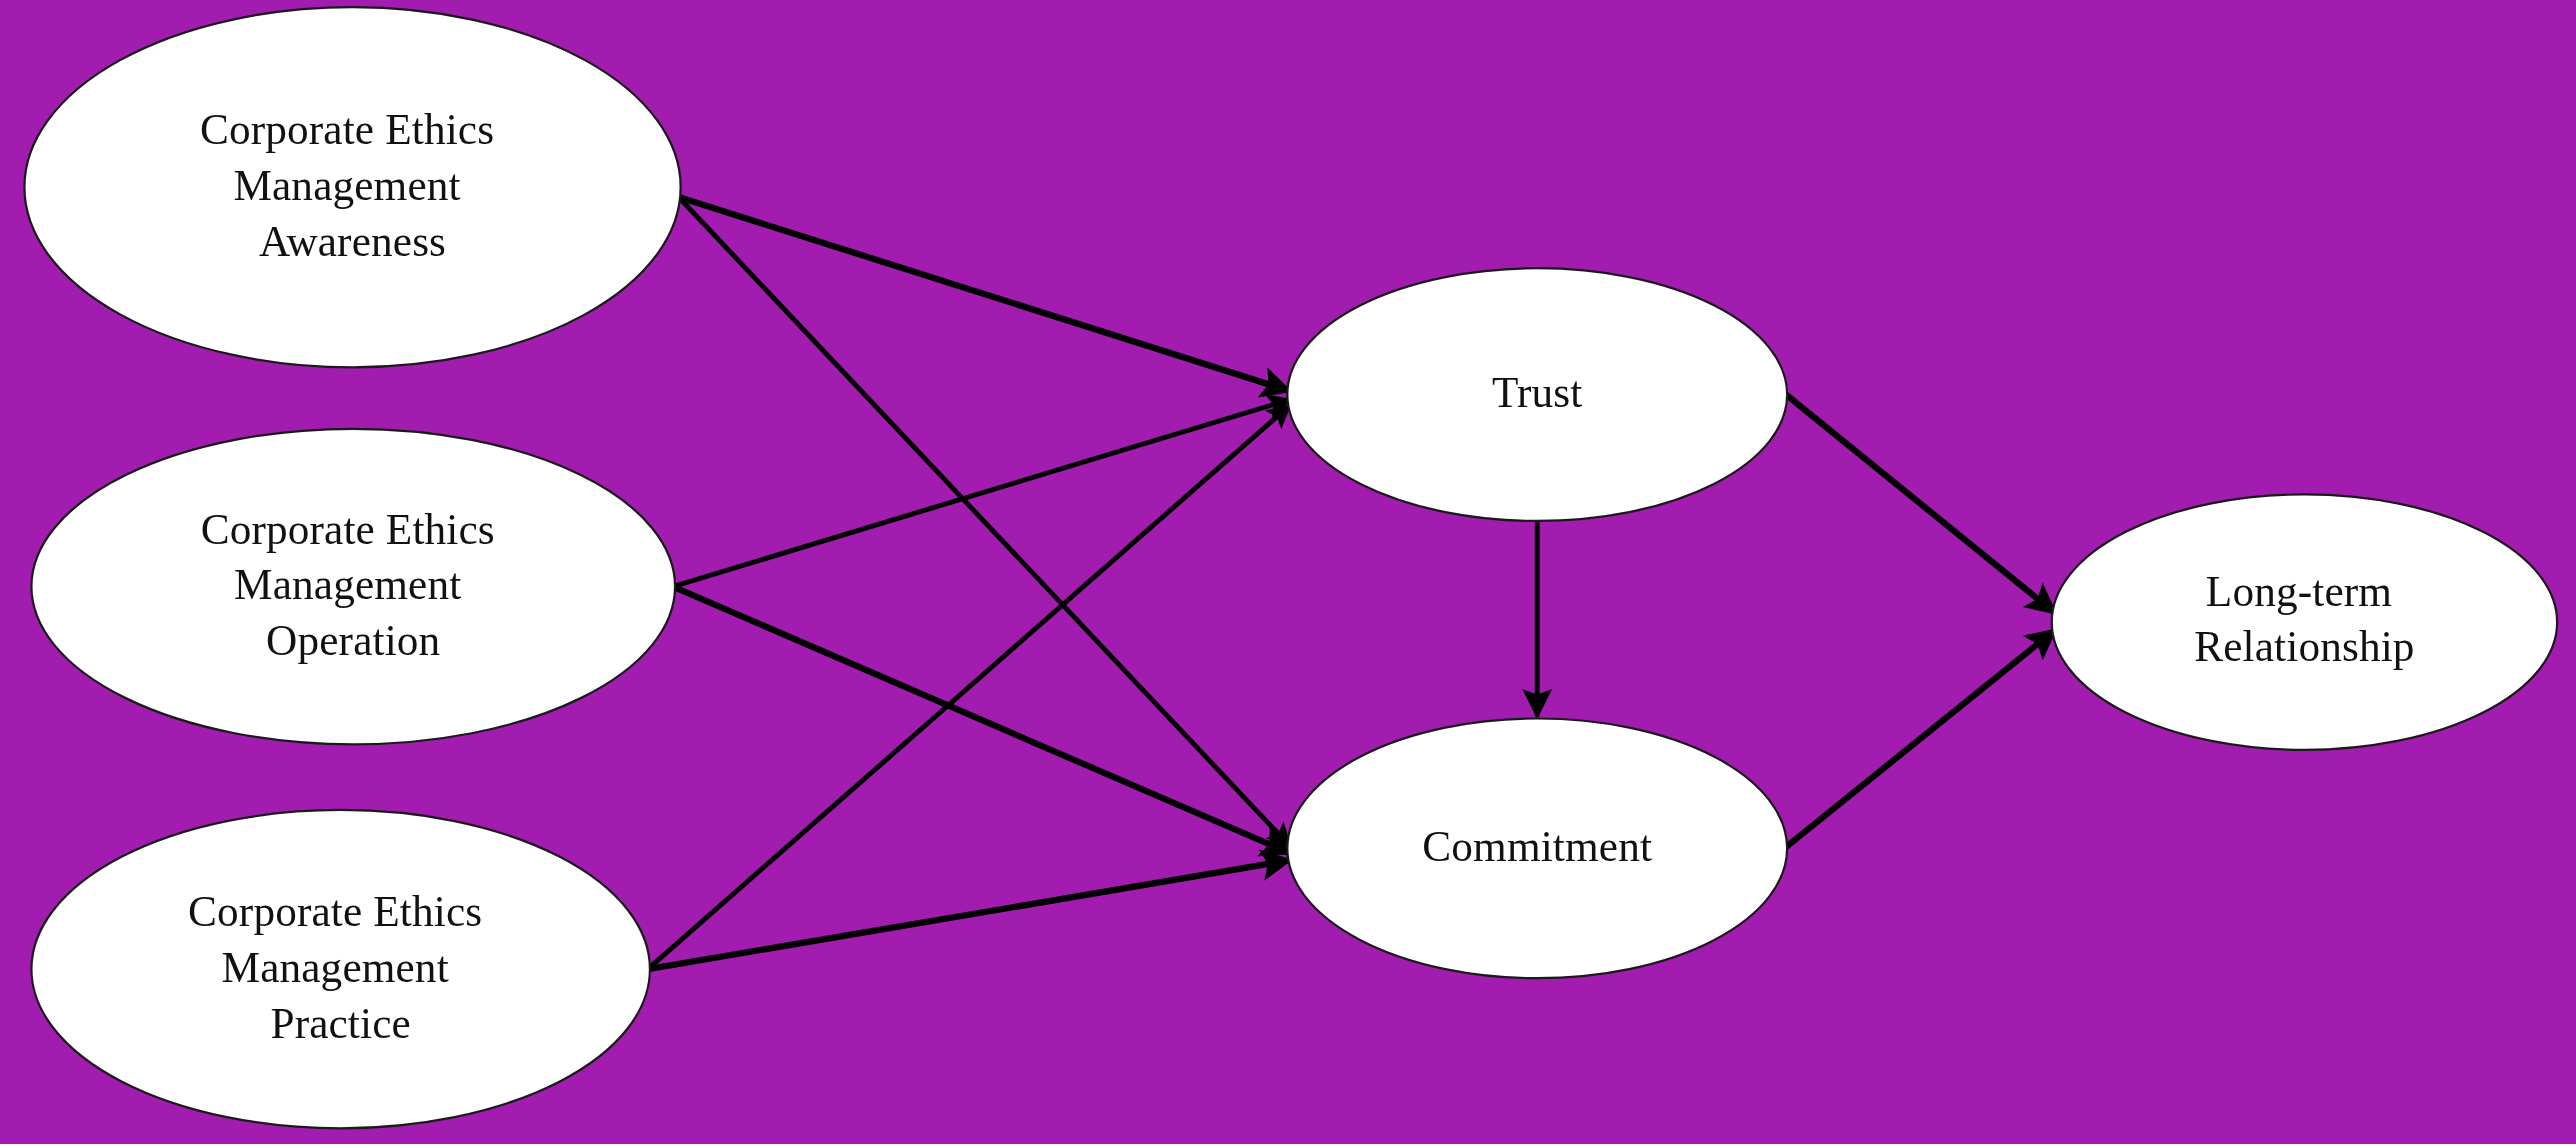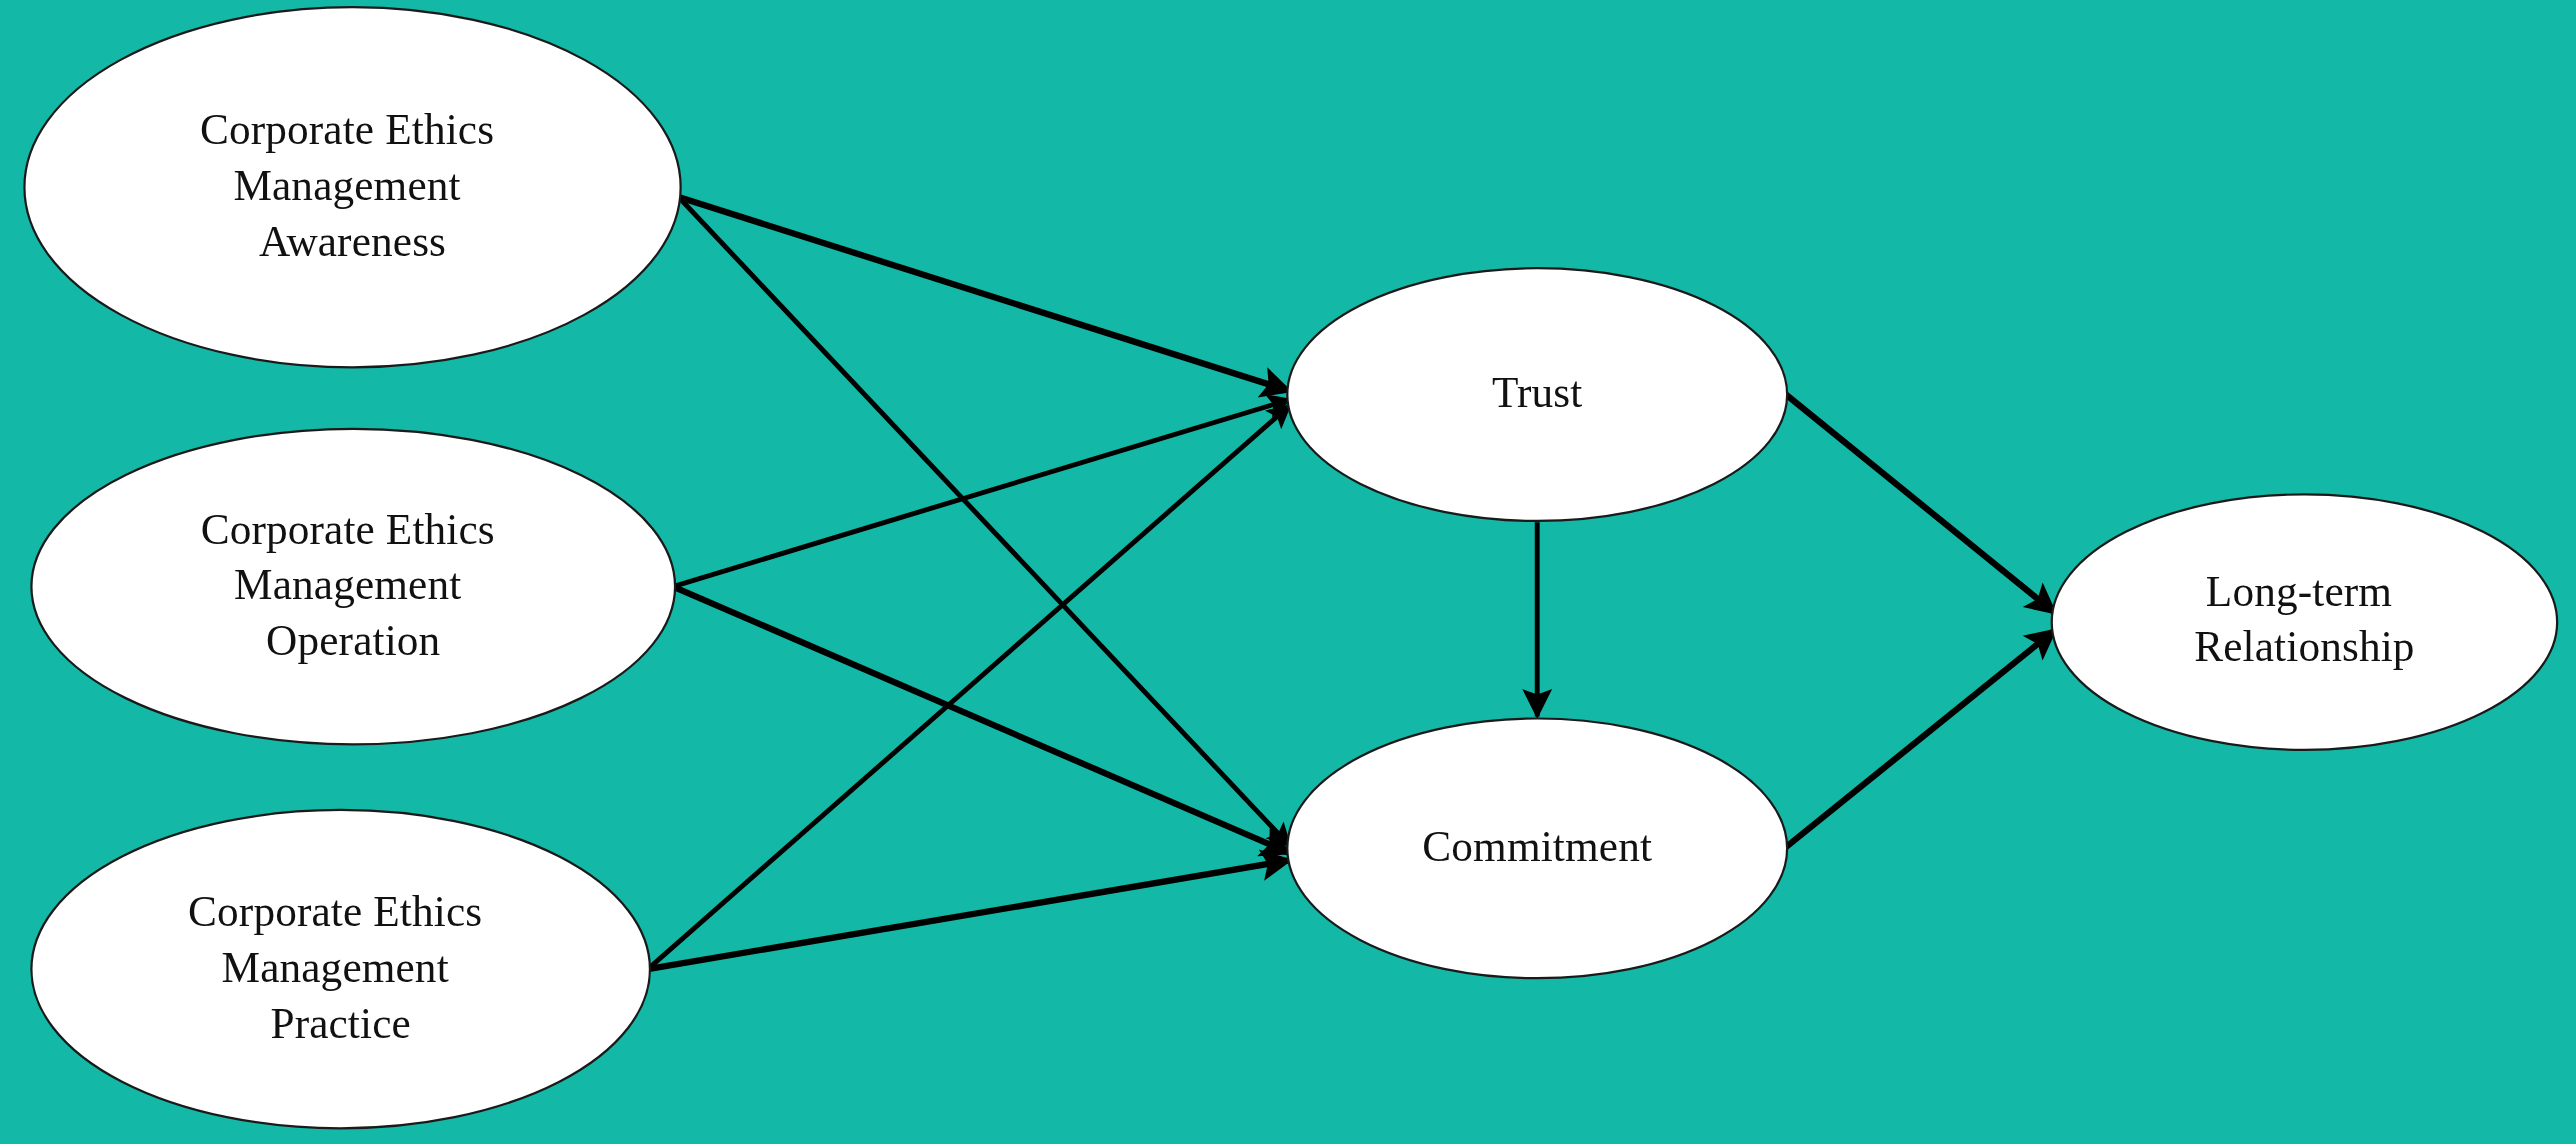--- a/index.html
+++ b/index.html
@@ -7,21 +7,21 @@
     padding: 0;
     background: #ffffff;
   }
   body {
     font-family: "Liberation Serif", "DejaVu Serif", serif;
   }
   #diagram-root {
     position: relative;
     width: 2576px;
     height: 1144px;
-    background: #14b8a6;
+    background: #a21caf;
     overflow: hidden;
     text-align: center;
   }
   #model-svg {
     position: absolute;
     top: 0;
     left: 0;
     width: 2576px;
     height: 1148px;
     display: block;

